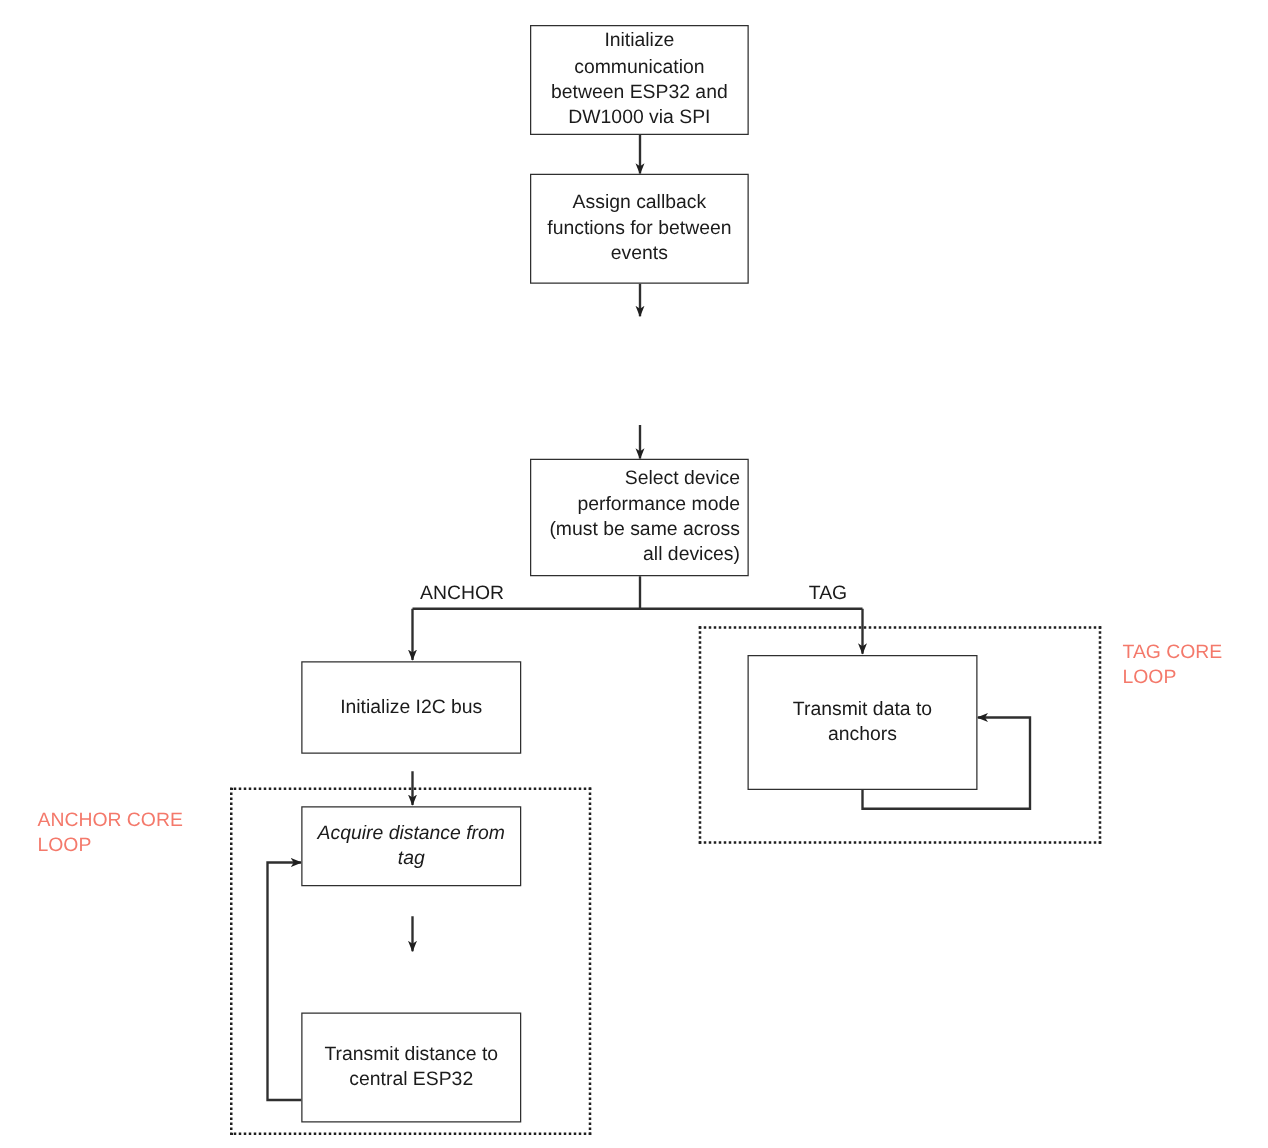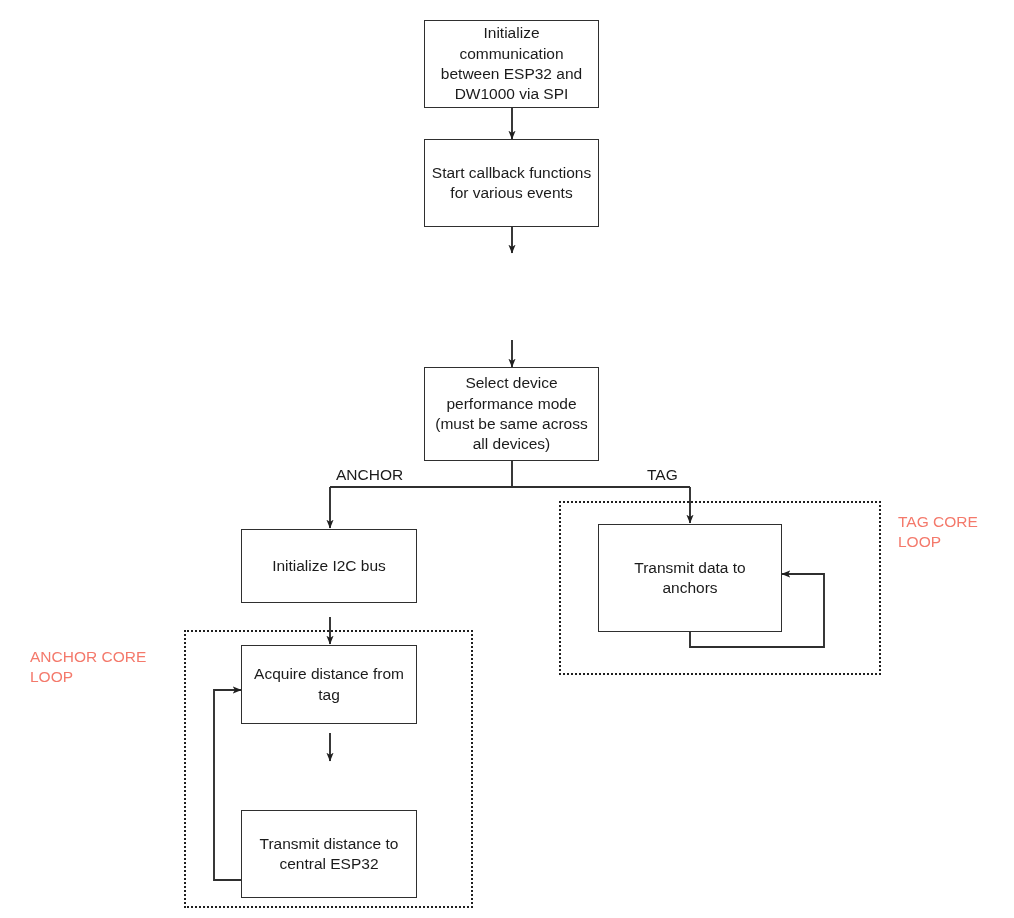--- a/index.html
+++ b/index.html
@@ -101,33 +101,33 @@
 
       <path d="M690,614 L690,647 L824,647 L824,574 L782,574" marker-end="url(#arrow)"></path>
     </g>
   </svg>
 
   <div class="node" style="left:424px; top:20px; width:175px; height:88px;">
     <span>Initialize communication between ESP32 and DW1000 via SPI</span>
   </div>
 
   <div class="node" style="left:424px; top:139px; width:175px; height:88px;">
-    <span>Start callback functions for various events</span>
+    <span>Assign callback functions for between events</span>
   </div>
 
 
-  <div class="node" style="left:424px; top:367px; width:175px; height:94px;">
+  <div class="node" style="left:424px; top:367px; width:175px; height:94px;text-align:right;">
     <span>Select device performance mode (must be same across all devices)</span>
   </div>
 
   <div class="node" style="left:241px; top:529px; width:176px; height:74px;">
     <span>Initialize I2C bus</span>
   </div>
 
-  <div class="node" style="left:241px; top:645px; width:176px; height:79px;">
+  <div class="node" style="left:241px; top:645px; width:176px; height:64px;font-style:italic;">
     <span>Acquire distance from tag</span>
   </div>
 
   <div class="node" style="left:241px; top:762px; width:176px; height:88px;margin-top:48px;">
     <span>Transmit distance to central ESP32</span>
   </div>
 
   <div class="node" style="left:598px; top:524px; width:184px; height:108px;">
     <span>Transmit data to anchors</span>
   </div>

